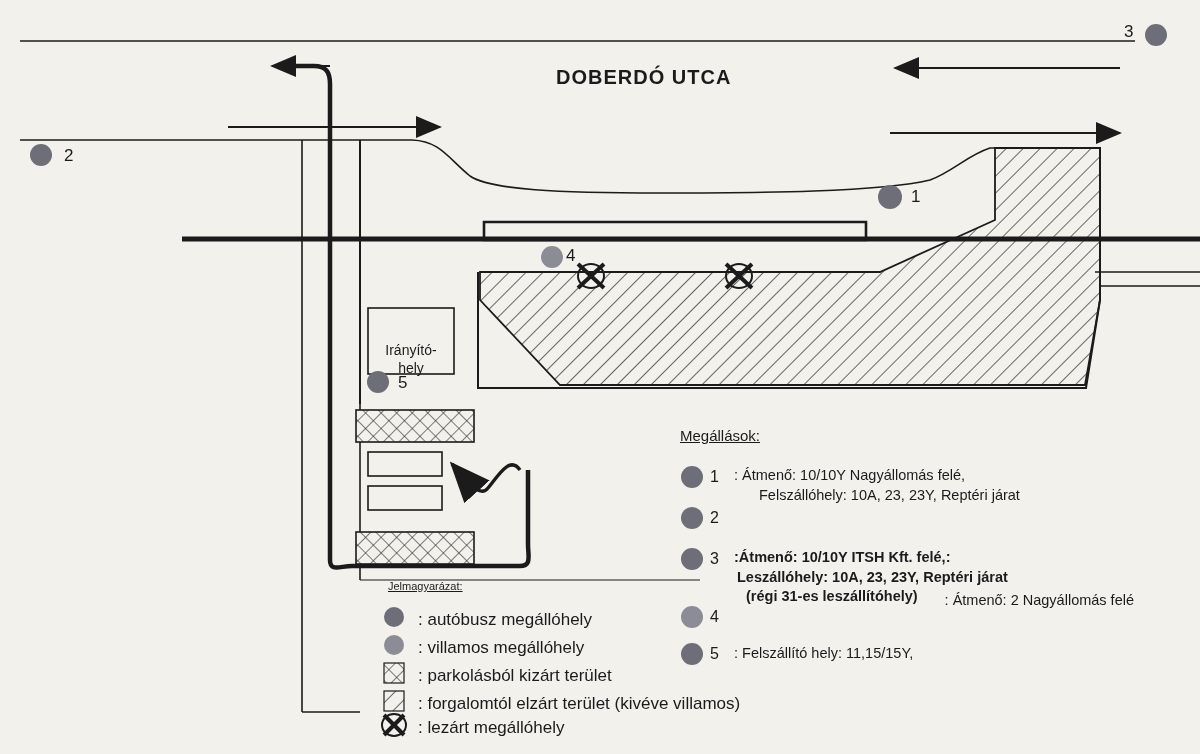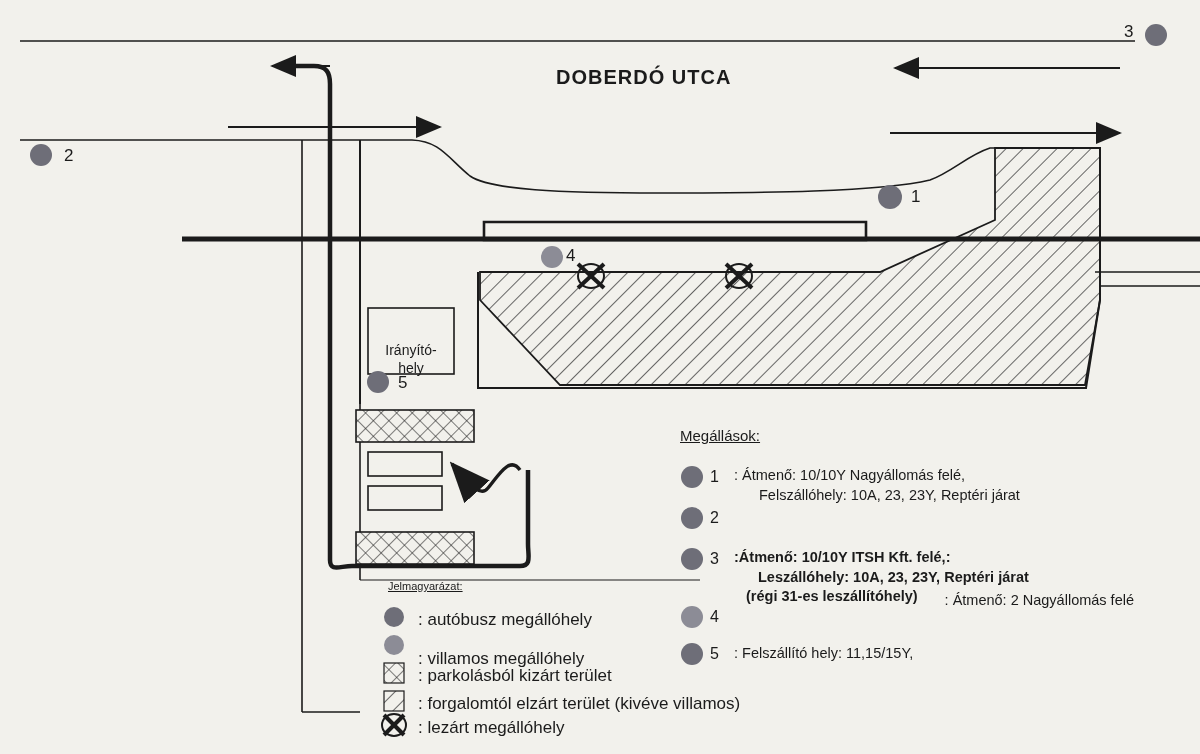--- a/index.html
+++ b/index.html
@@ -180,35 +180,35 @@
   <div class="ov stop-text" style="left:734px; top:466px; width:440px;">
     <div>: Átmenő: 10/10Y Nagyállomás felé,</div>
     <div style="margin-left:25px">Felszállóhely: 10A, 23, 23Y, Reptéri járat</div>
   </div>
 
   <div class="ov stop-num" style="left:710px; top:509px;">2</div>
 
   <div class="ov stop-num" style="left:710px; top:550px;">3</div>
   <div class="ov stop-text" style="left:734px; top:548px; width:450px;font-weight:bold;">
     <div>:Átmenő: 10/10Y ITSH Kft. felé,:</div>
-    <div style="margin-left:24px">Leszállóhely: 10A, 23, 23Y, Reptéri járat</div>
+    <div style="margin-left:3px">Leszállóhely: 10A, 23, 23Y, Reptéri járat</div>
     <div style="margin-left:12px">(régi 31-es leszállítóhely)</div>
   </div>
 
   <div class="ov stop-num" style="left:710px; top:608px;">4</div>
   <div class="ov stop-text" style="left:734px; top:591px; width:400px;text-align:right;">
     <div>: Átmenő: 2 Nagyállomás felé</div>
   </div>
 
   <div class="ov stop-num" style="left:710px; top:645px;">5</div>
   <div class="ov stop-text" style="left:734px; top:644px; width:400px;">
     <div>: Felszállító hely: 11,15/15Y,</div>
   </div>
 
   <div class="ov legend-head" style="left:388px; top:580px;">Jelmagyarázat:</div>
 
   <div class="ov legend-text" style="left:418px; top:609px;">: autóbusz megállóhely</div>
-  <div class="ov legend-text" style="left:418px; top:637px;margin-top:11px;">: villamos megállóhely</div>
+  <div class="ov legend-text" style="left:418px; top:637px;">: villamos megállóhely</div>
   <div class="ov legend-text" style="left:418px; top:665px;">: parkolásból kizárt terület</div>
   <div class="ov legend-text" style="left:418px; top:693px;">: forgalomtól elzárt terület (kivéve villamos)</div>
   <div class="ov legend-text" style="left:418px; top:717px;">: lezárt megállóhely</div>
 
 </div>
 
 </body></html>

